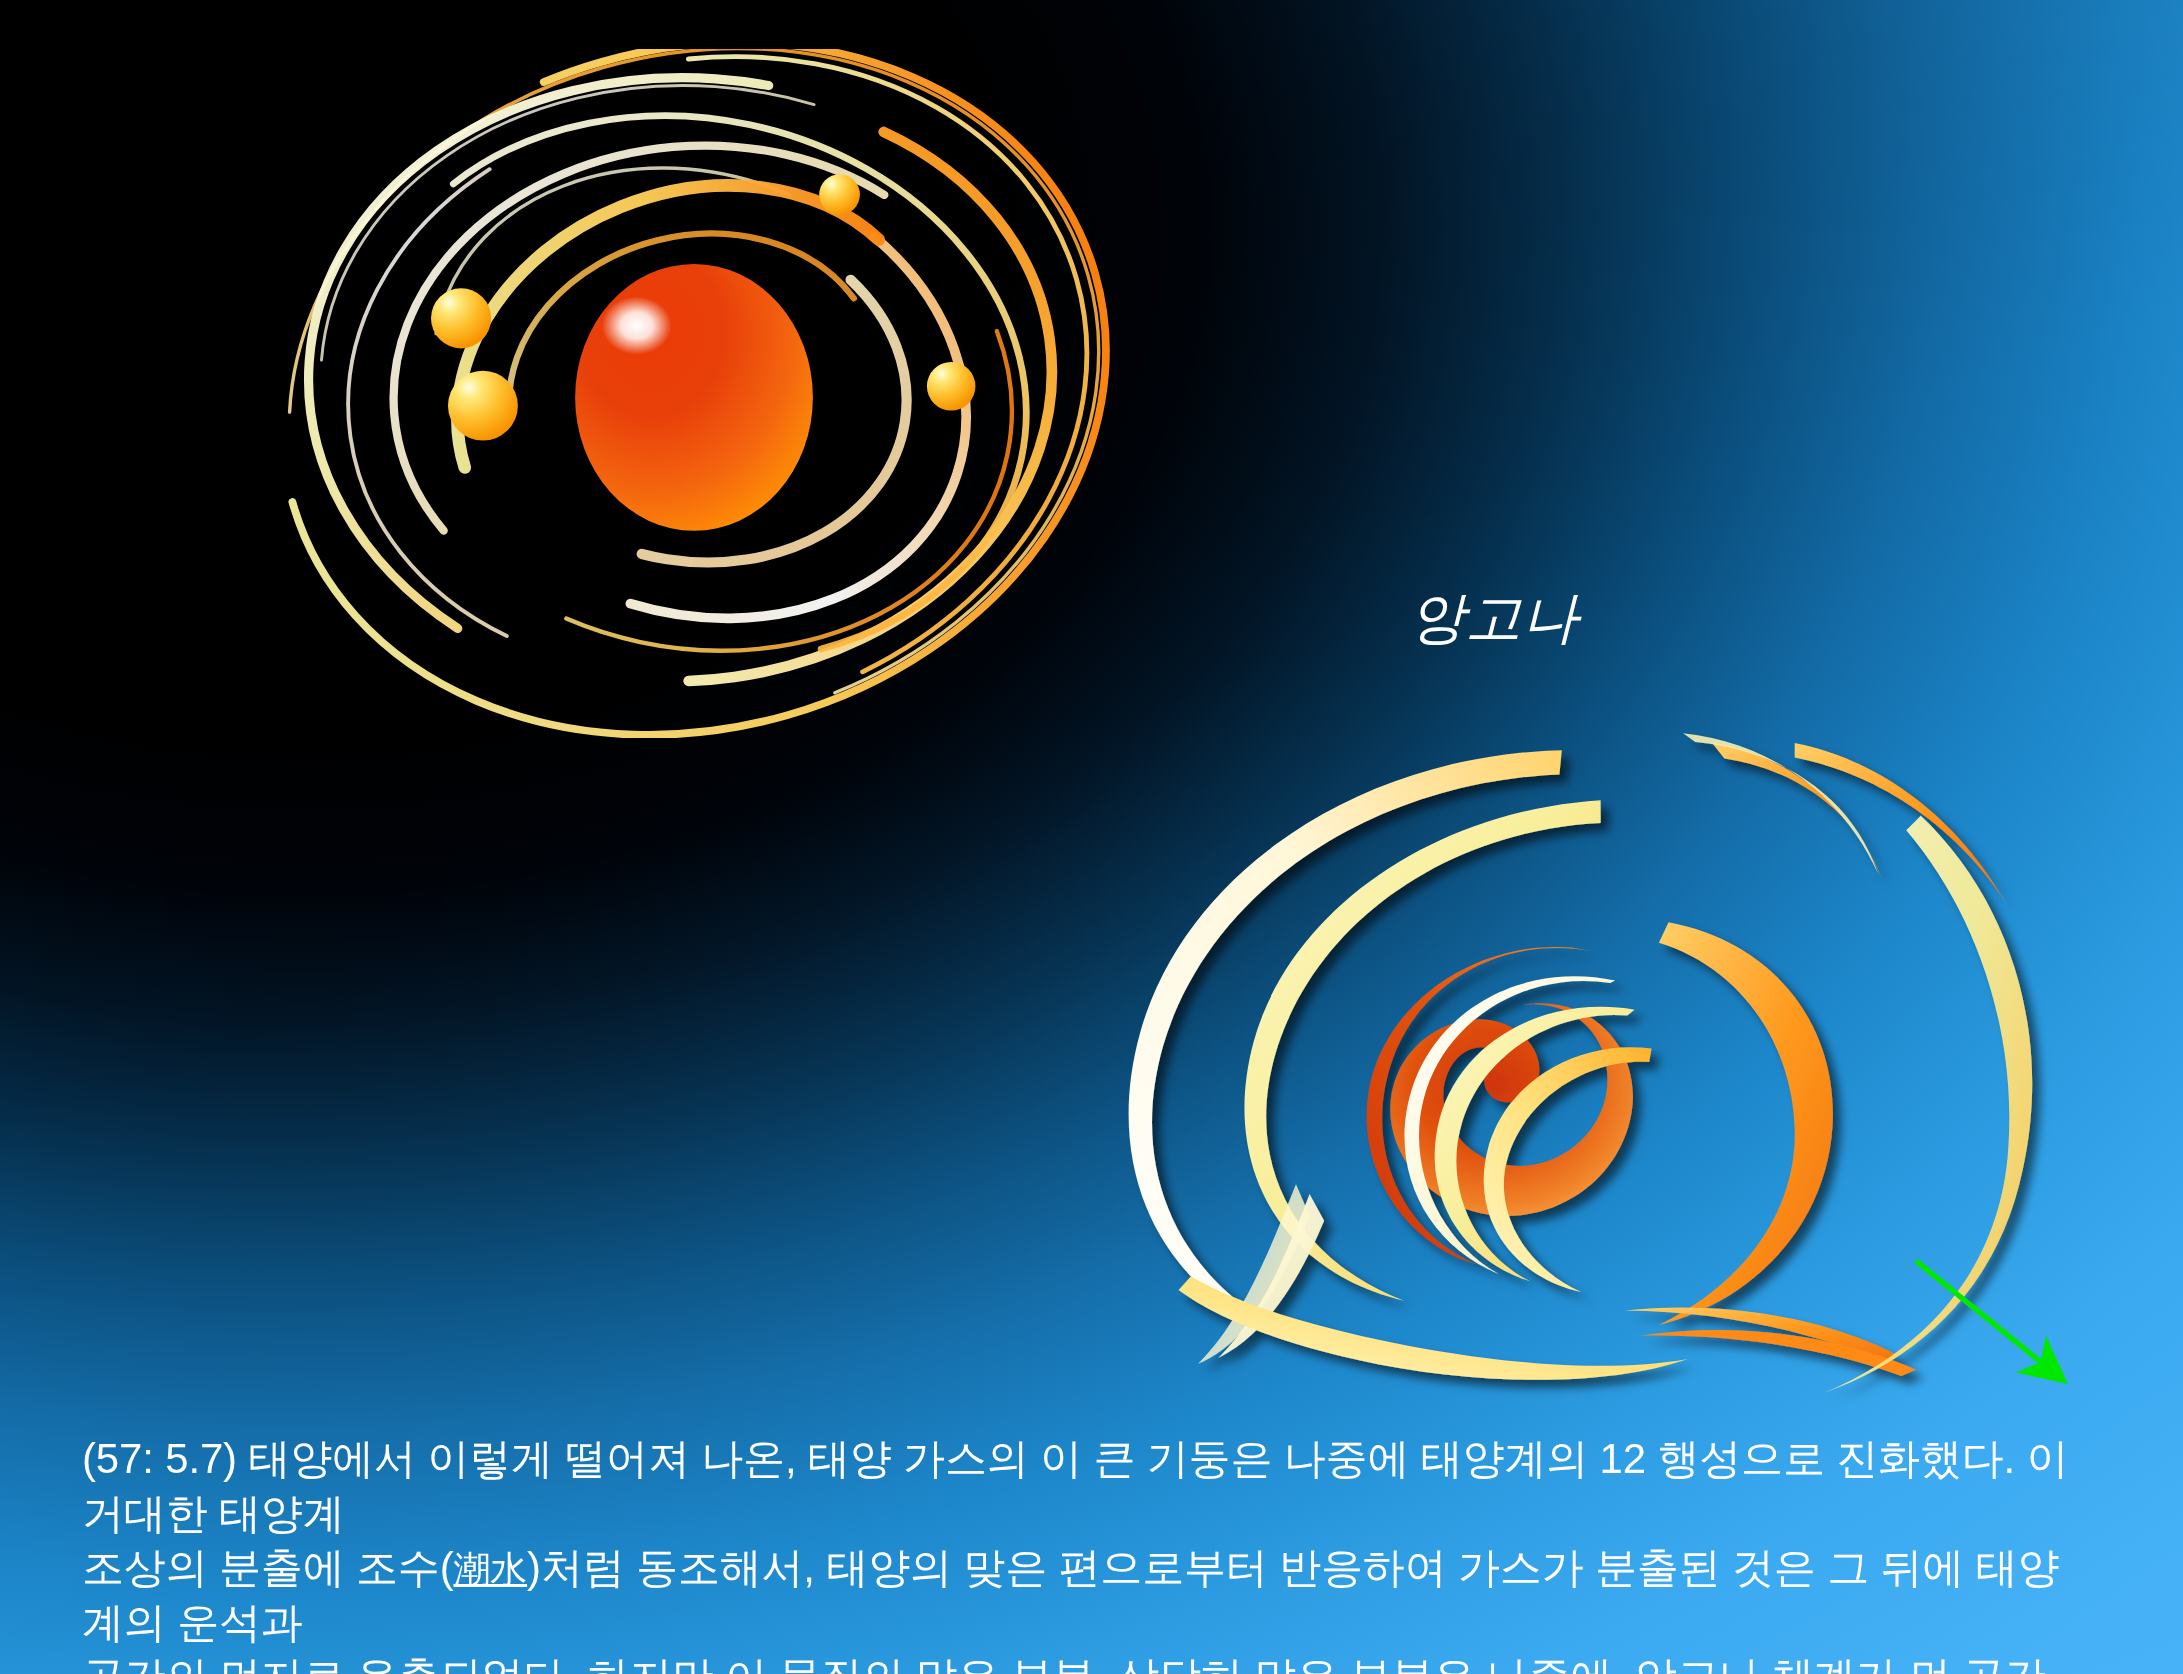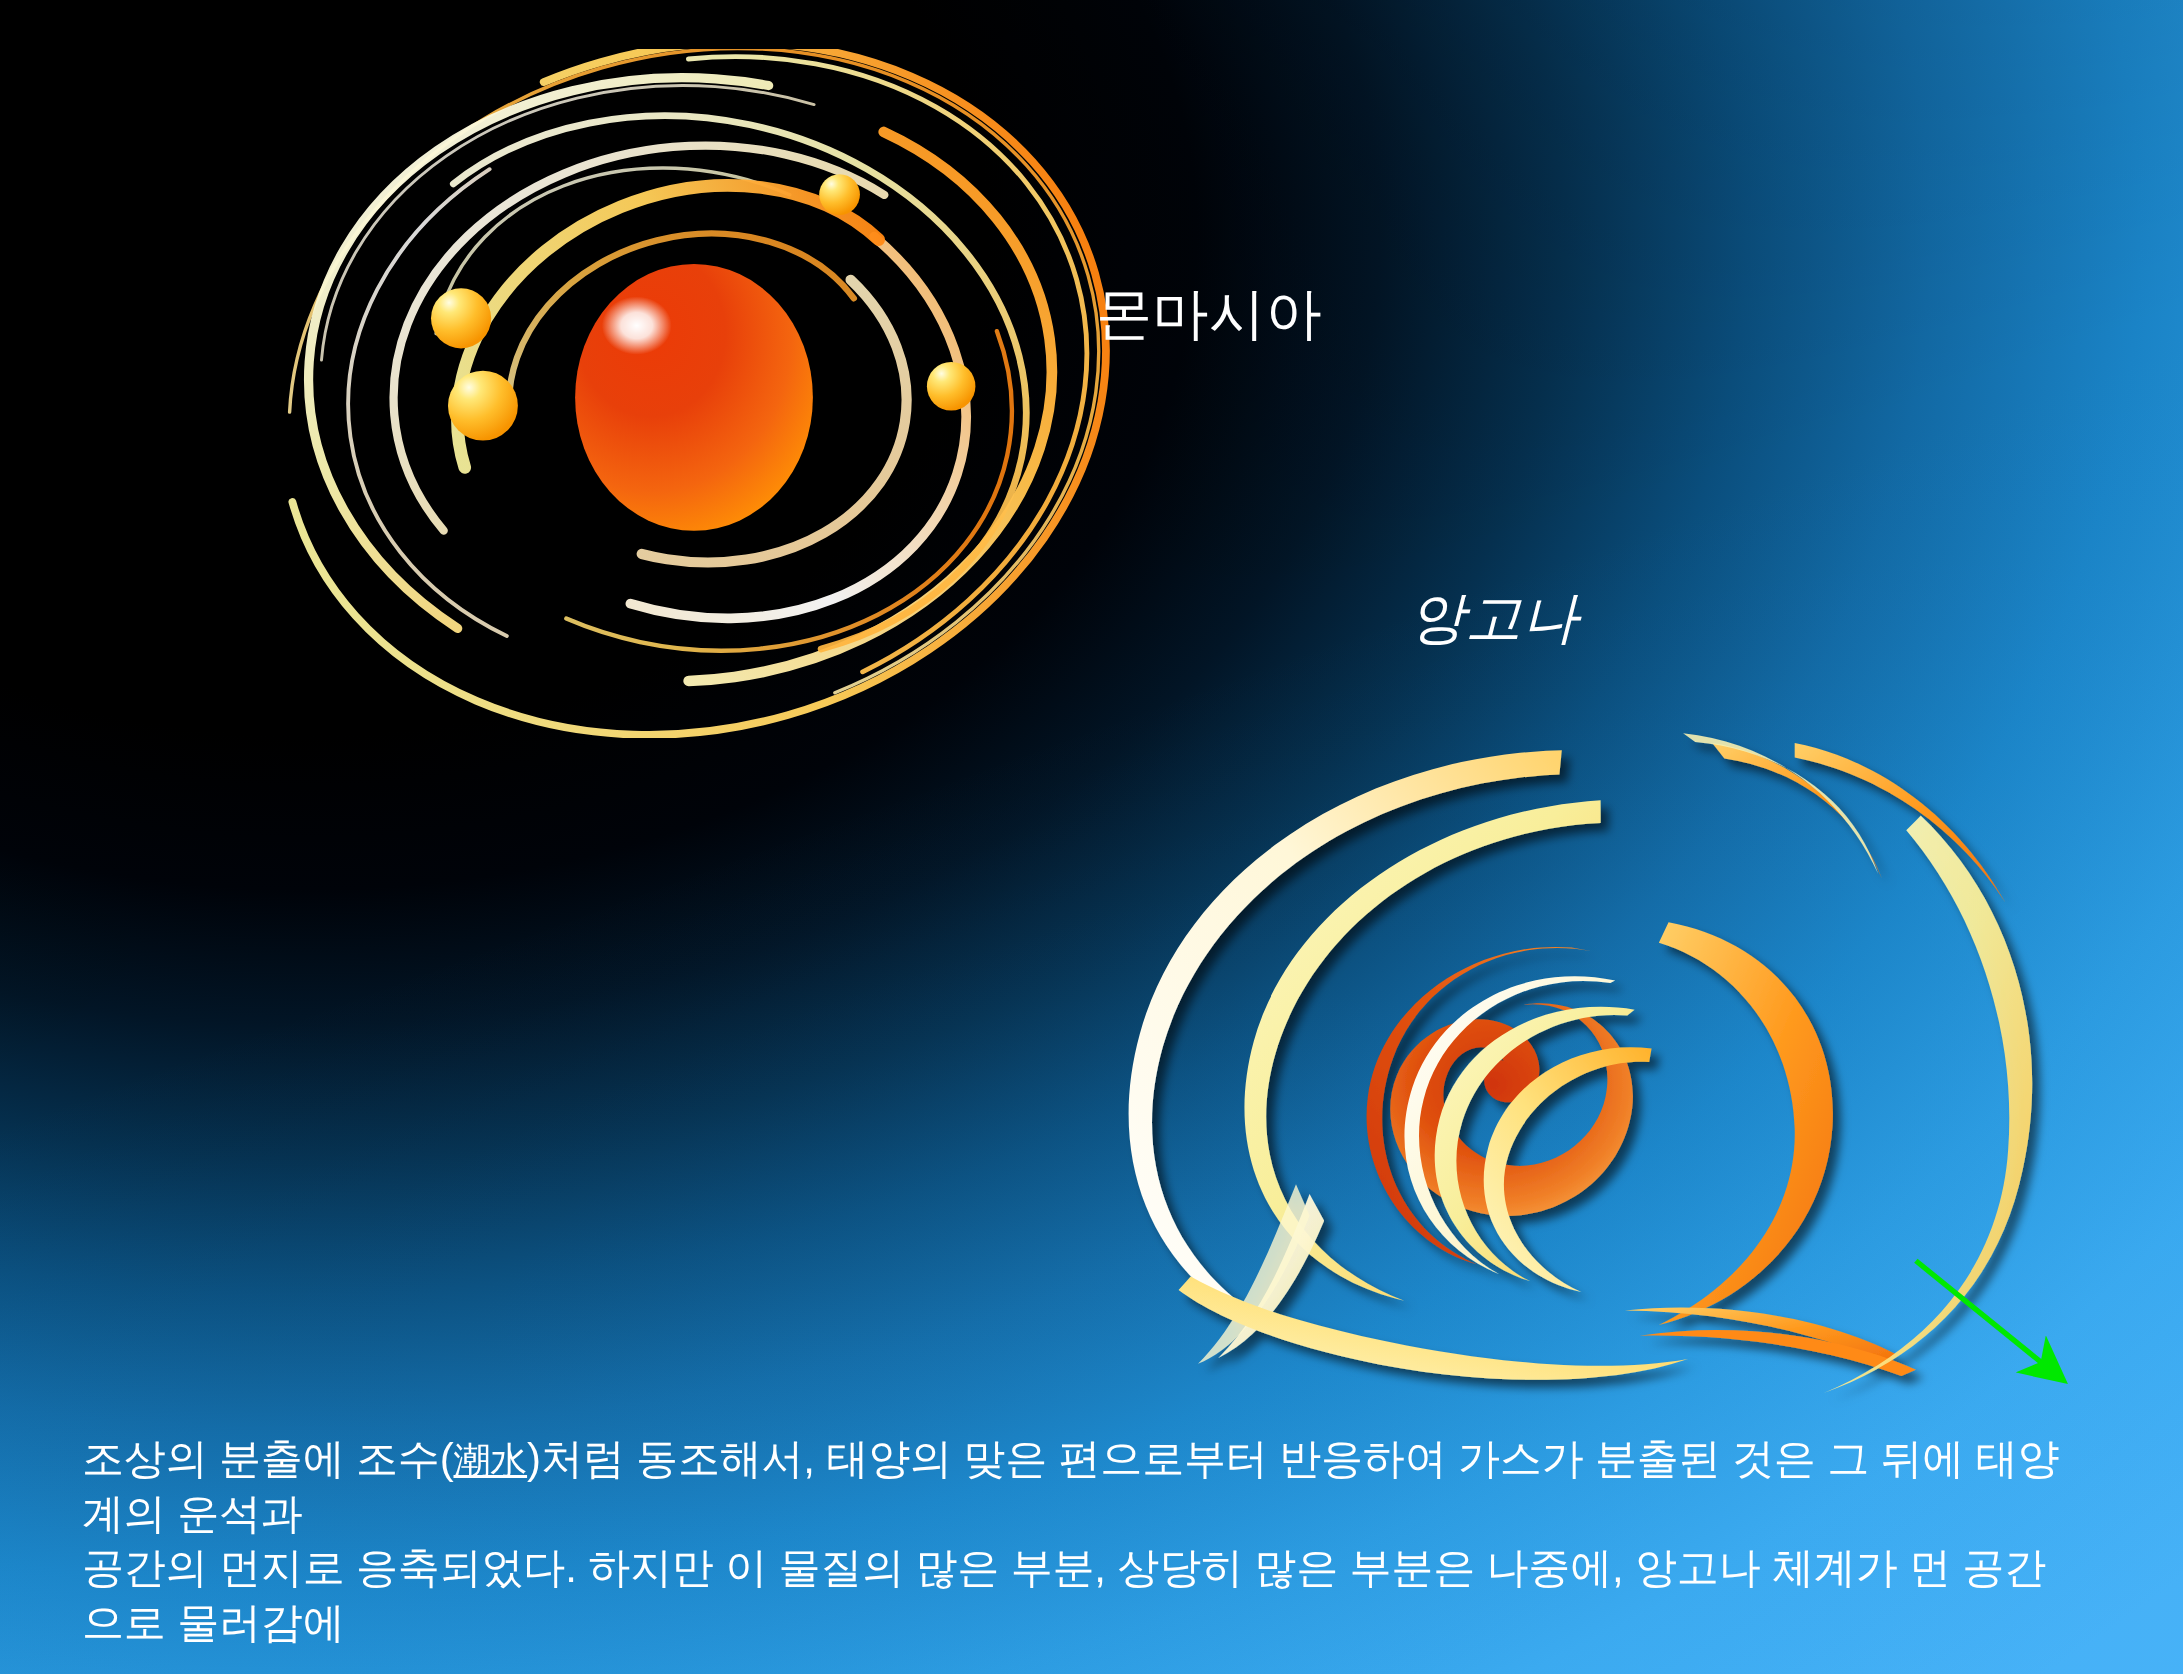--- a/index.html
+++ b/index.html
@@ -303,24 +303,24 @@
 
   <svg class="layer" style="left:1912px;top:1223px;width:213px;height:184px;" viewBox="0 0 440 380" xmlns="http://www.w3.org/2000/svg">
     <defs>
       <marker id="ahead" markerWidth="9" markerHeight="9" refX="5" refY="4.5" orient="auto">
         <path d="M0,0 L9,4.5 L0,9 L2.4,4.5 Z" fill="#00e800"></path>
       </marker>
     </defs>
     <line x1="8" y1="78" x2="288" y2="305" stroke="#00e800" stroke-width="11" marker-end="url(#ahead)"></line>
   </svg>
 
-  <div class="label" id="label-monmatia">몬마시아</div>
 
   <div class="label" id="label-angona">앙고나</div>
 
   <div id="body-text">
+    <p>(57: 5.7) 태양에서 이렇게 떨어져 나온, 태양 가스의 이 큰 기둥은 나중에 태양계의 12 행성으로 진화했다. 이 거대한 태양계</p>
     <p><span>조상의 분출에 조수(</span><span class="han">潮水</span><span>)처럼 동조해서, 태양의 맞은 편으로부터 반응하여 가스가 분출된 것은 그 뒤에 태양계의 운석과</span></p>
     <p>공간의 먼지로 응축되었다. 하지만 이 물질의 많은 부분, 상당히 많은 부분은 나중에, 앙고나 체계가 먼 공간으로 물러감에</p>
 
   </div>
 
 </div>
 
 
 </body></html>

